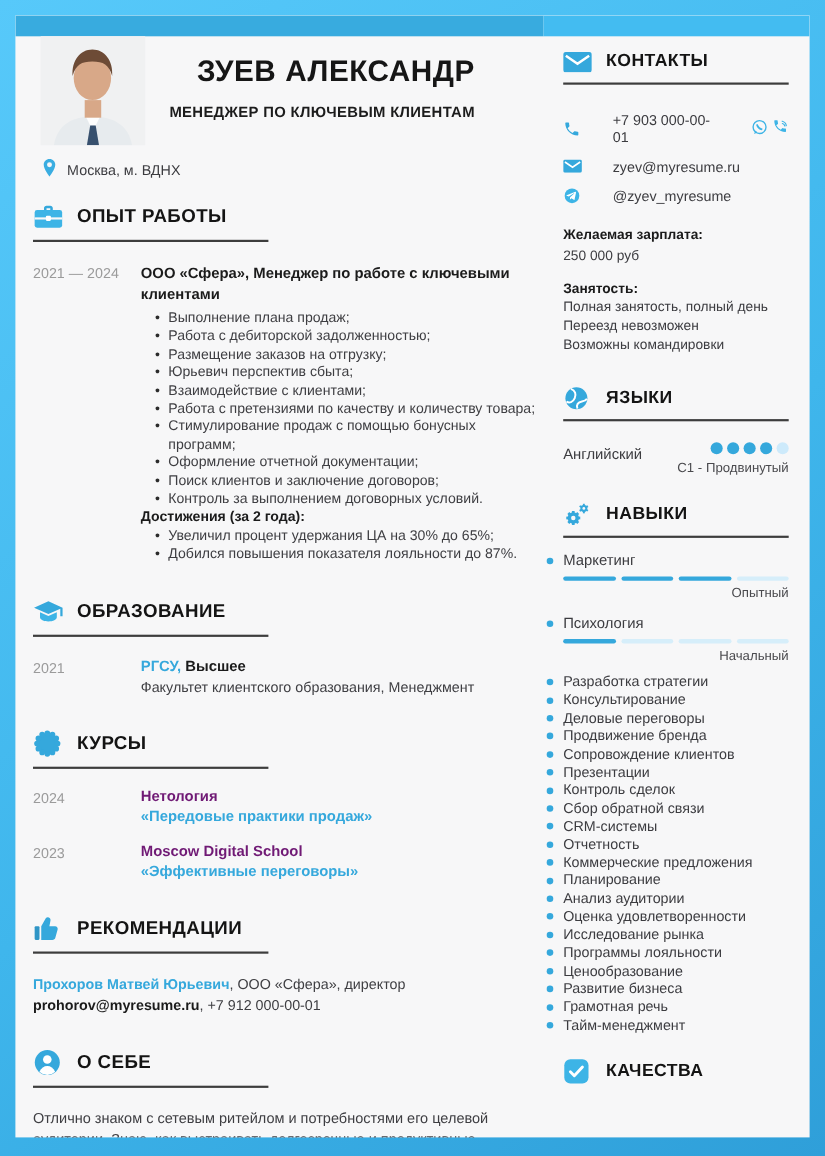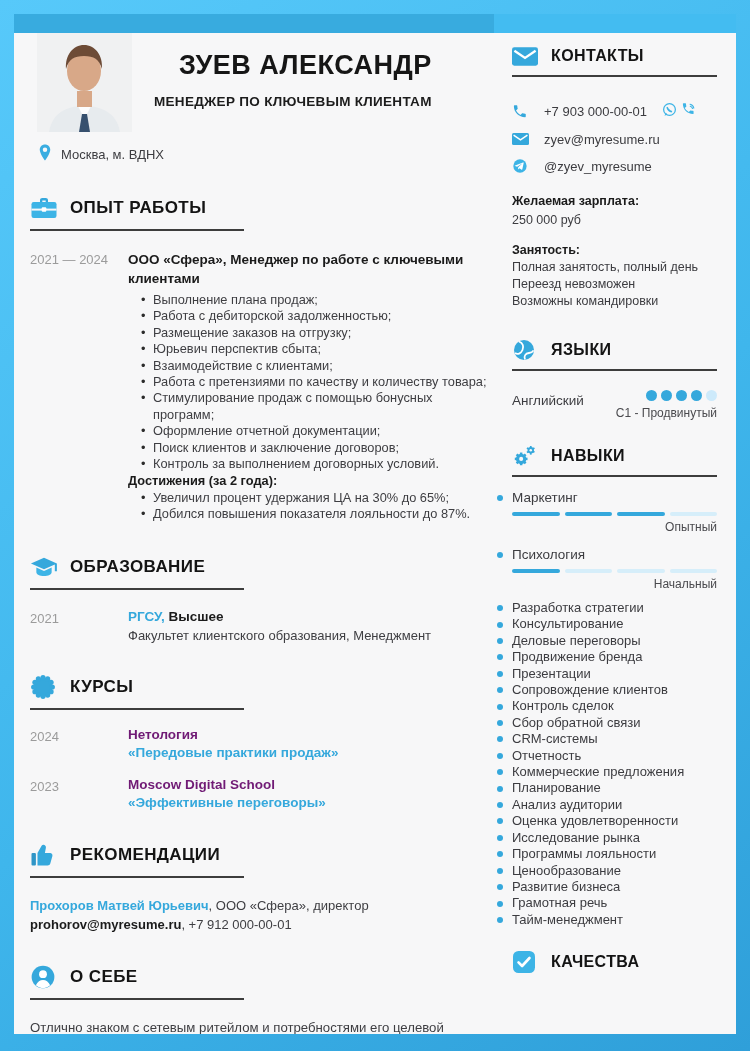--- a/index.html
+++ b/index.html
@@ -25,21 +25,21 @@
   
   .header { display:flex;text-align:right; }
   .photo { margin-left:7px; width:95px; height:99px; background:#eef0f2; flex:none; }
   .photo svg { display:block; }
   .head-text { margin-left:22px; padding-top:17px; }
   .name { font-size:27px; font-weight:bold; color:#161616; letter-spacing:.5px; }
   .job-title { margin-top:13px; font-size:13.5px; font-weight:bold; color:#1c1c1c; letter-spacing:.3px; }
   .location { display:flex; align-items:center; gap:10px; margin:12px 0 0 9px; font-size:13px; color:#3c3c40; }
 
   
-  .sec { margin-top:31px; }
+  .sec { margin-top:20px; }
   .sec-head { display:flex; align-items:center; gap:12px; }
   .sec-head .ic { width:28px; height:26px; flex:none; display:flex; align-items:center; }
   .sec-title { font-size:17px; font-weight:bold; color:#141414; letter-spacing:.4px; }
   .rule { height:2px; background:#3d3d3d; margin-top:8px; }
   .main .rule { width:214px; }
   .sidebar .rule { width:100%; }
 
   .entry { display:flex; margin-top:19px; }
   .date { width:98px; flex:none; color:#9b9b9b; font-size:13px; padding-top:2px; }
   .entry-body { flex:1; font-size:13px; color:#3e3e42; }
@@ -60,21 +60,21 @@
   .rec-name { color:#35a8dc; font-weight:bold; }
   .rec-email { font-weight:bold; color:#1b1b1b; }
 
   .about-text { margin-top:18px; font-size:13.2px; line-height:19.5px; color:#3e3e42; width:450px; }
 
   
   .sb-sec-head { display:flex; align-items:center; gap:13px; margin-top:26px; }
   .sb-sec-head .ic { width:26px; height:22px; flex:none; display:flex; align-items:center; }
   .sb-title { font-size:16px; font-weight:bold; color:#141414; letter-spacing:.4px; }
   .contact-rows { margin-top:25px; }
-  .c-row { display:flex; align-items:center; gap:13px; margin-top:11px; font-size:13px; color:#3c3c40; }
+  .c-row { display:flex; align-items:center; gap:26px; margin-top:11px; font-size:13px; color:#3c3c40; }
   .c-row:first-child { margin-top:0; }
   .c-row .cic { width:19px; height:16px; flex:none; display:flex; align-items:center; }
   .phone-extra { display:flex; gap:4px; align-items:center; margin-left:2px; }
   .kv { margin-top:19px; font-size:12.5px; color:#3c3c40; line-height:17px; }
   .kv b { color:#1b1b1b; }
   .kv .val { margin-top:2px; }
 
   .lang-row { display:flex; justify-content:space-between; margin-top:19px; }
   .lang-name { font-size:13.5px; color:#3c3c40; padding-top:3px; }
   .lang-right { text-align:right; }
@@ -473,25 +473,25 @@
               <div class="sk-item">
                 <span class="bdot2"></span>
                 <span>Деловые переговоры</span>
               </div>
               <div class="sk-item">
                 <span class="bdot2"></span>
                 <span>Продвижение бренда</span>
               </div>
               <div class="sk-item">
                 <span class="bdot2"></span>
+                <span>Сопровождение клиентов</span>
+              </div>
+              <div class="sk-item">
+                <span class="bdot2"></span>
                 <span>Презентации</span>
-              </div>
-              <div class="sk-item">
-                <span class="bdot2"></span>
-                <span>Сопровождение клиентов</span>
               </div>
               <div class="sk-item">
                 <span class="bdot2"></span>
                 <span>Контроль сделок</span>
               </div>
               <div class="sk-item">
                 <span class="bdot2"></span>
                 <span>Сбор обратной связи</span>
               </div>
               <div class="sk-item">

